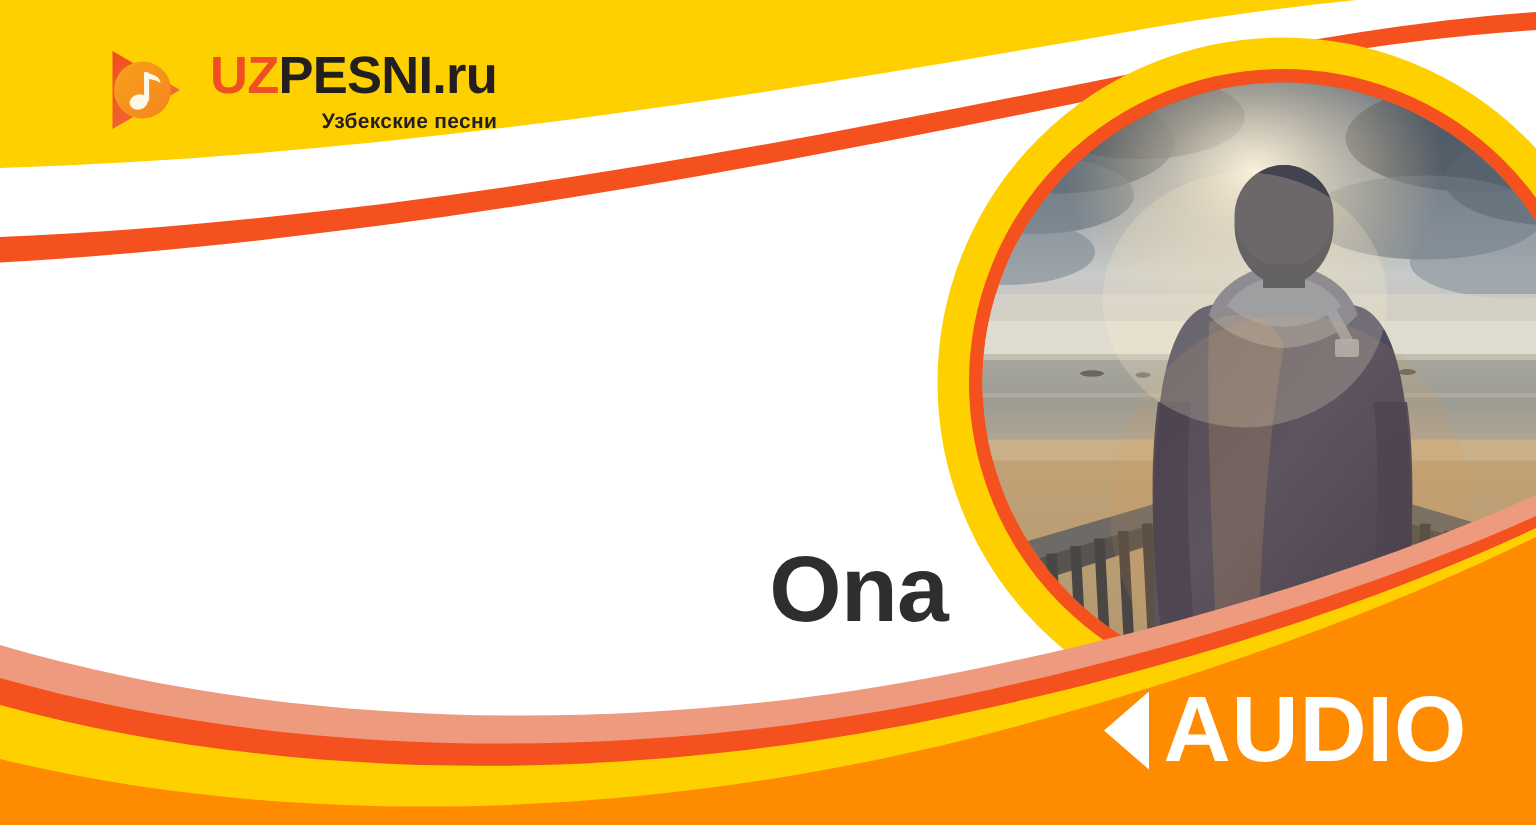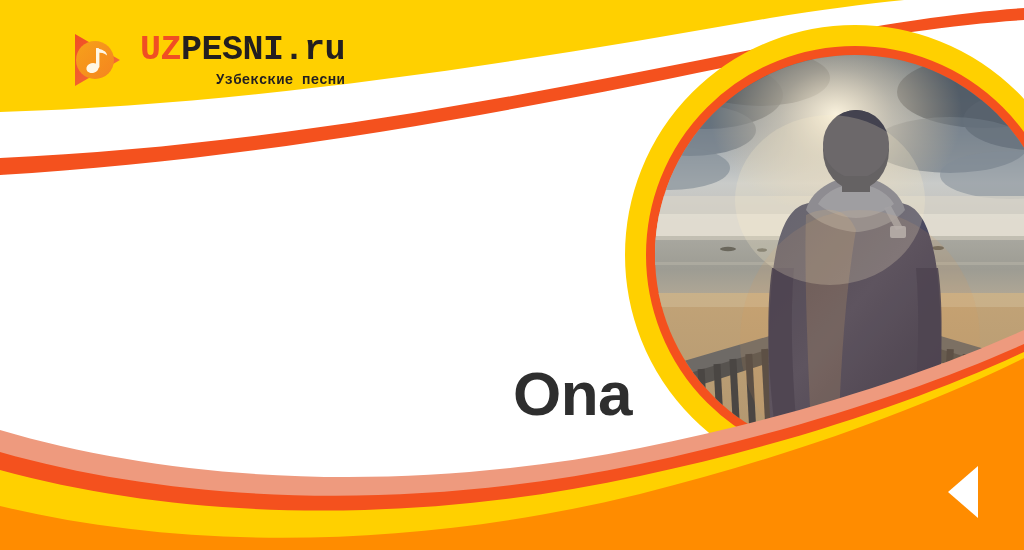--- a/index.html
+++ b/index.html
@@ -12,21 +12,21 @@
     background:#ffffff;
   }
 
   
   #bg{position:absolute;inset:0;width:1024px;height:550px;}
 
   
   #logo{
     position:absolute;left:66px;top:24px;
     width:300px;height:72px;
-    display:flex;align-items:center;gap:8px;font-family:Liberation Mono, monospace;
+    display:flex;align-items:center;gap:8px;
   }
   #logo-mark{position:relative;width:66px;height:66px;flex:0 0 66px;}
   #logo-text{display:flex;flex-direction:column;justify-content:center;}
   #logo-wordmark{
     font-size:35px;font-weight:bold;line-height:1.0;
     letter-spacing:-0.5px;white-space:nowrap;
   }
   #logo-wordmark .uz{color:#F04E23;}
   #logo-wordmark .pesni{color:#231f20;}
   #logo-tagline{
@@ -275,15 +275,16 @@
         <span class="uz">UZ</span><span class="pesni">PESNI.ru</span>
       </div>
       <div id="logo-tagline">Узбекские песни</div>
     </div>
   </div>
 
   <div id="song-title">Ona</div>
 
   <div id="audio-badge">
     <div id="audio-triangle"></div>
+    <div id="audio-label">AUDIO</div>
   </div>
 
 </div>
 
 </body></html>

